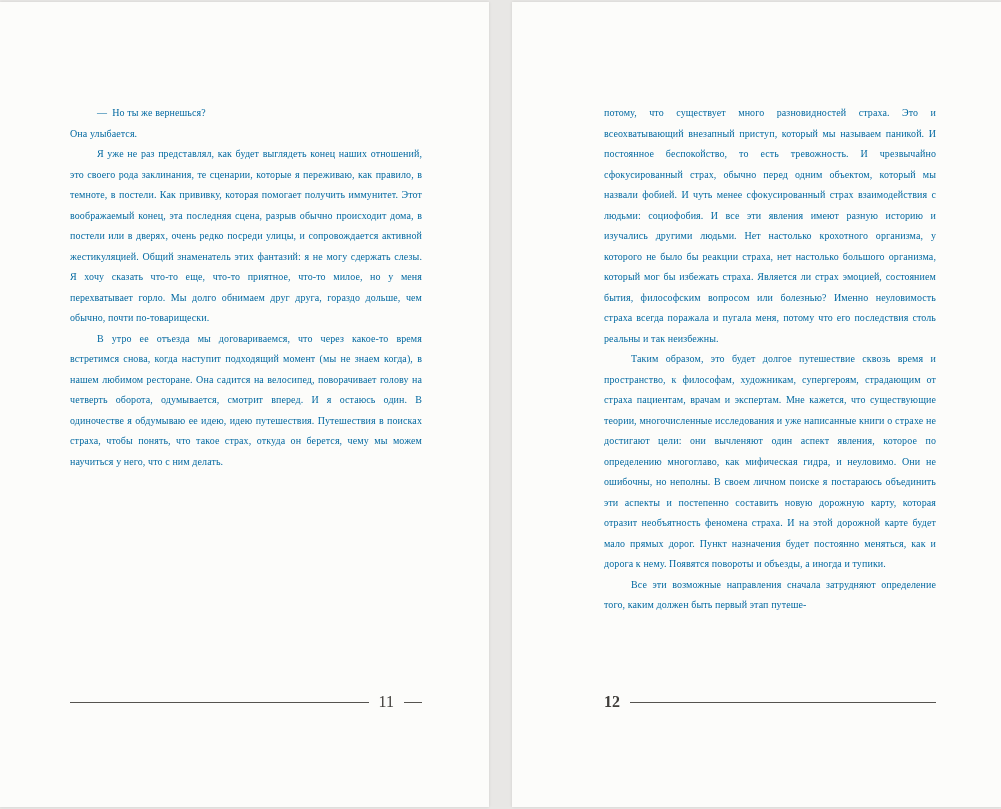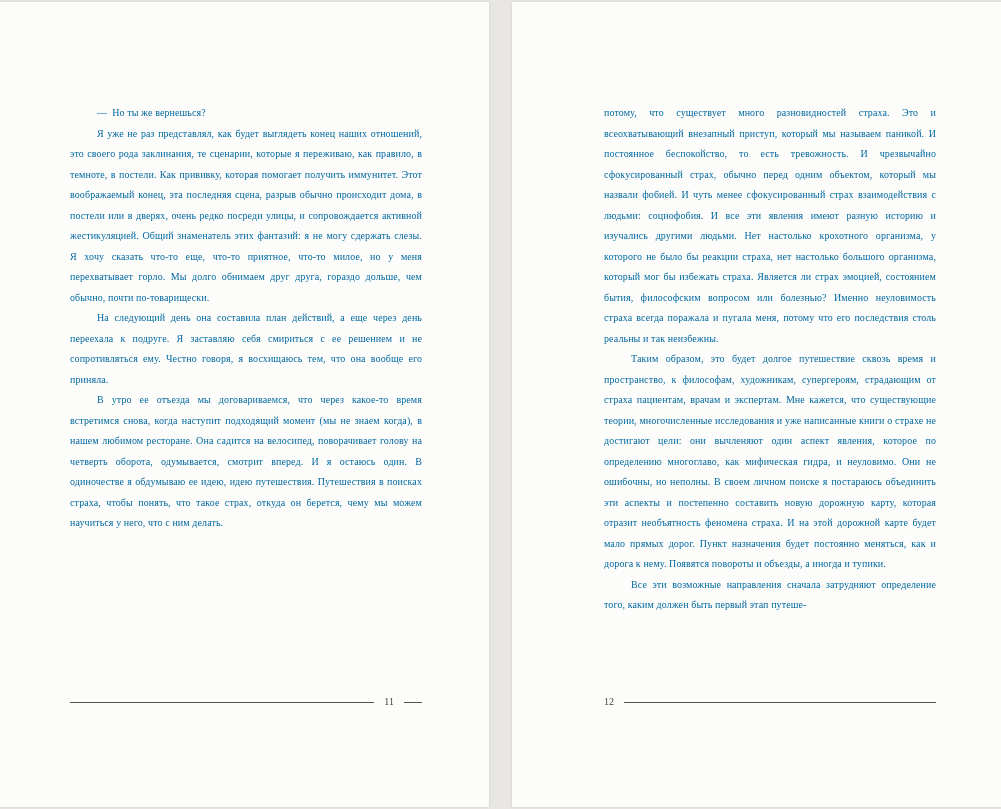--- a/index.html
+++ b/index.html
@@ -60,38 +60,38 @@
   .page-right .footer { left: 92px; width: 332px; }
 
   .rule {
     height: 1px;
     background: #55534f;
   }
   .rule.long  { flex: 1; }
   .rule.short { width: 18px; }
 
   .pagenum {
-    font-size: 10px;
+    font-size: 16px;
     color: #403e3b;
     padding: 0 10px;
     line-height: 1;
   }
-  .page-right .pagenum { padding-left: 0; }
+  .page-right .pagenum { padding-left: 0; font-weight: bold; }
   .page-left  .pagenum { }
 </style>
 </head>
 <body>
 
 <div class="spread">
 
   <div class="page page-left">
     <div class="text-block" lang="ru">
       <p class="para">— Но ты же вернешься?</p>
+      <p class="para no-indent">Она улыбается.</p>
       <p class="para">Я уже не раз представлял, как будет выглядеть конец наших отношений, это своего рода заклинания, те сценарии, которые я переживаю, как правило, в темноте, в постели. Как прививку, которая помогает получить иммунитет. Этот воображаемый конец, эта последняя сцена, разрыв обычно происходит дома, в постели или в дверях, очень редко посреди улицы, и сопровождается активной жестикуляцией. Общий знаменатель этих фантазий: я не могу сдержать слезы. Я хочу сказать что-то еще, что-то приятное, что-то милое, но у меня перехватывает горло. Мы долго обнимаем друг друга, гораздо дольше, чем обычно, почти по-товарищески.</p>
-      <p class="para">На следующий день она составила план действий, а еще через день переехала к подруге. Я заставляю себя смириться с ее решением и не сопротивляться ему. Честно говоря, я восхищаюсь тем, что она вообще его приняла.</p>
       <p class="para">В утро ее отъезда мы договариваемся, что через какое-то время встретимся снова, когда наступит подходящий момент (мы не знаем когда), в нашем любимом ресторане. Она садится на велосипед, поворачивает голову на четверть оборота, одумывается, смотрит вперед. И я остаюсь один. В одиночестве я обдумываю ее идею, идею путешествия. Путешествия в поисках страха, чтобы понять, что такое страх, откуда он берется, чему мы можем научиться у него, что с ним делать.</p>
     </div>
     <div class="footer">
       <span class="rule long"></span>
       <span class="pagenum">11</span>
       <span class="rule short"></span>
     </div>
   </div>
 
   <div class="gutter"></div>

